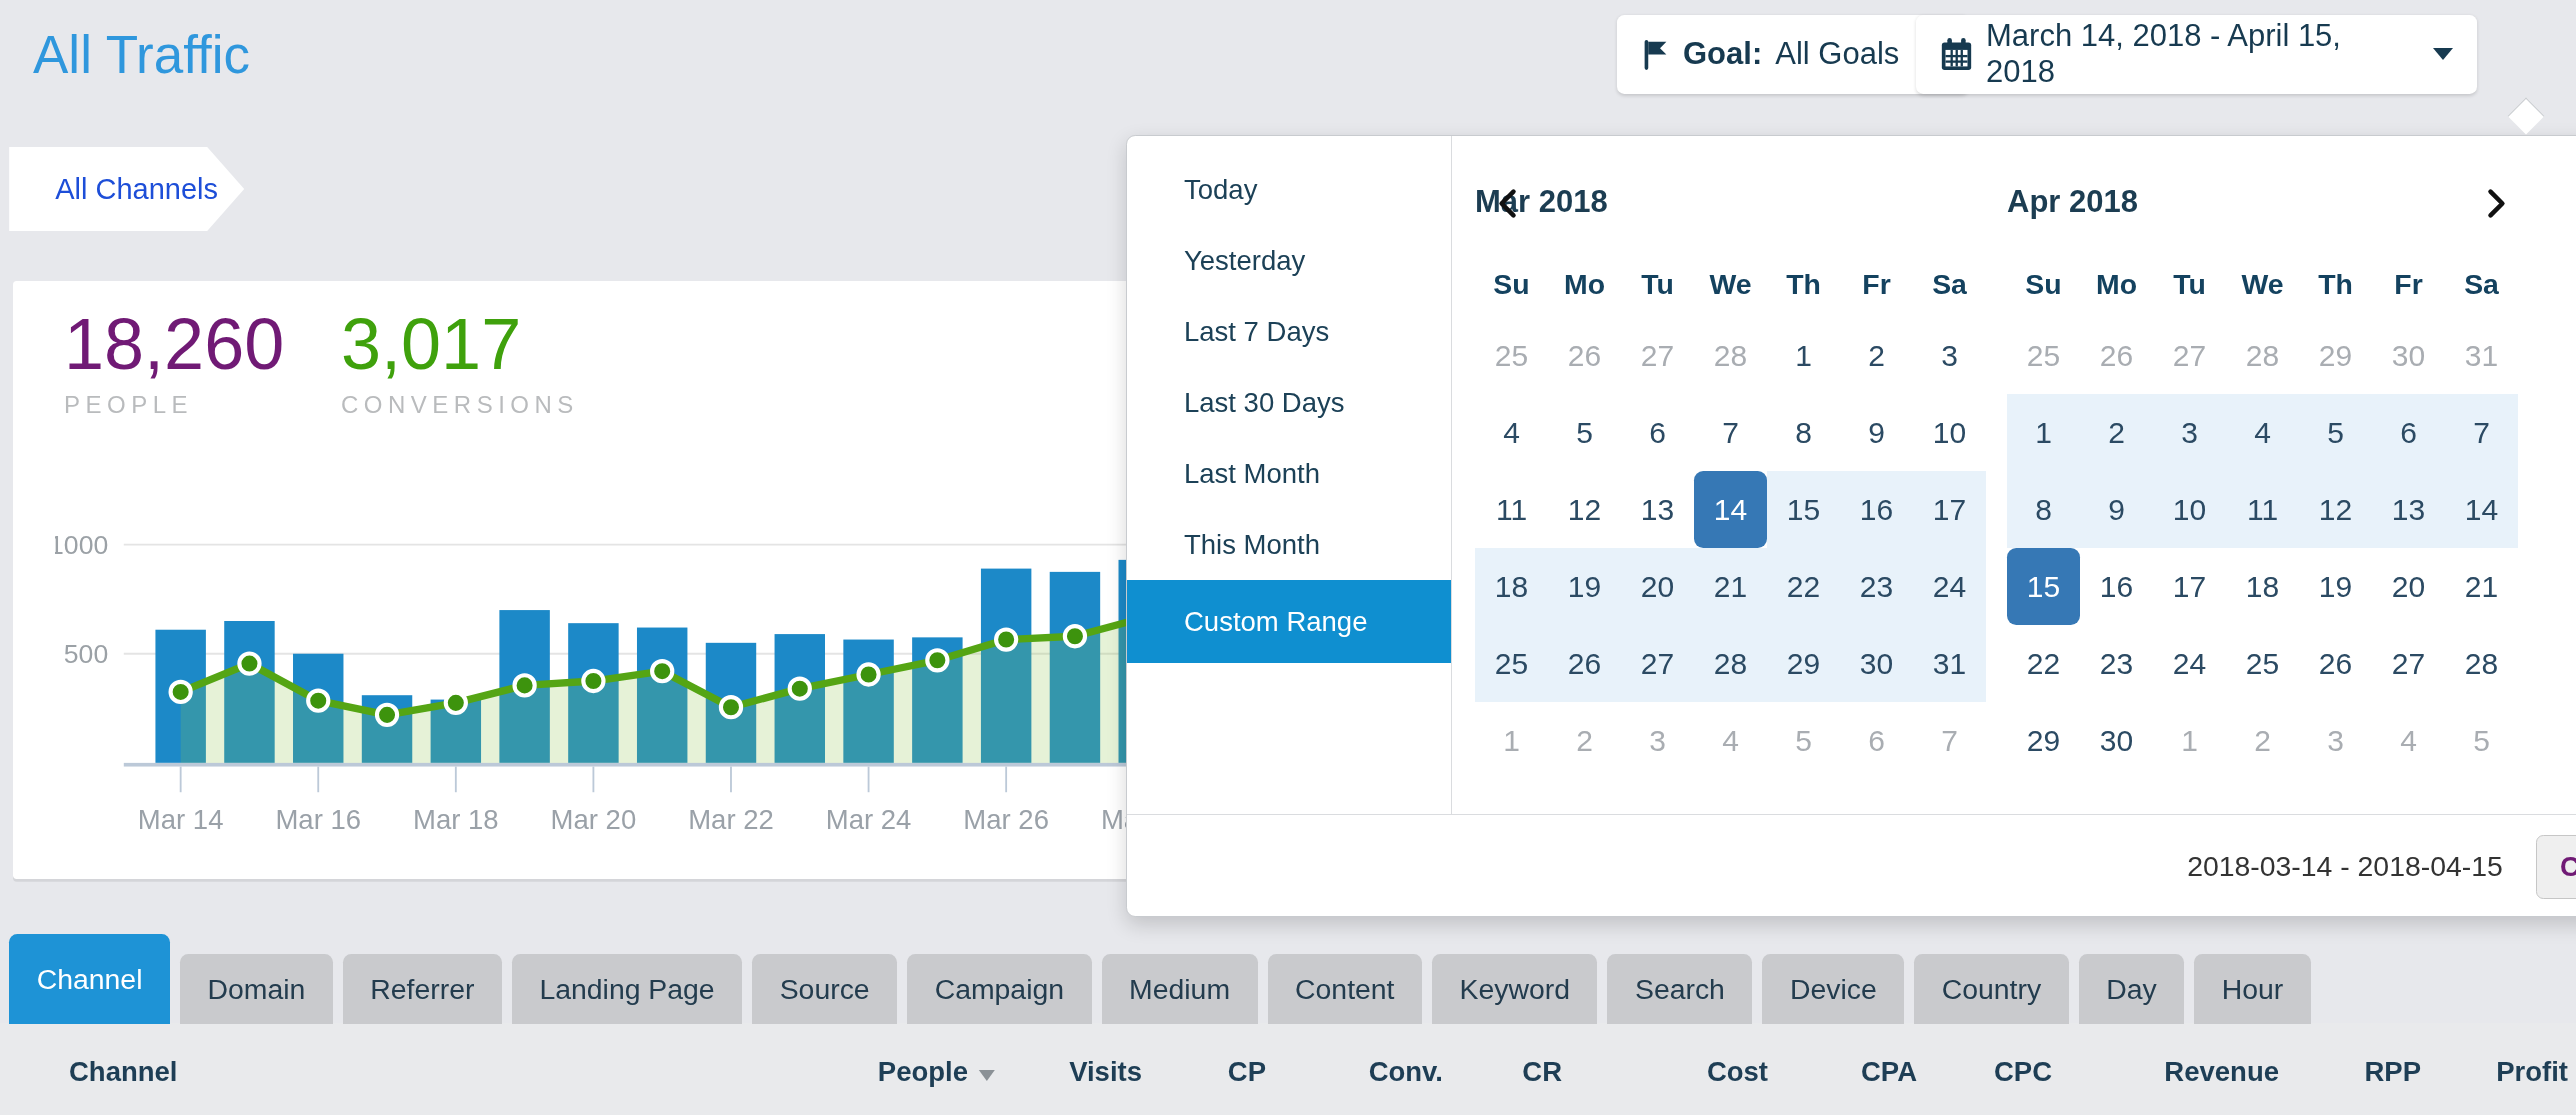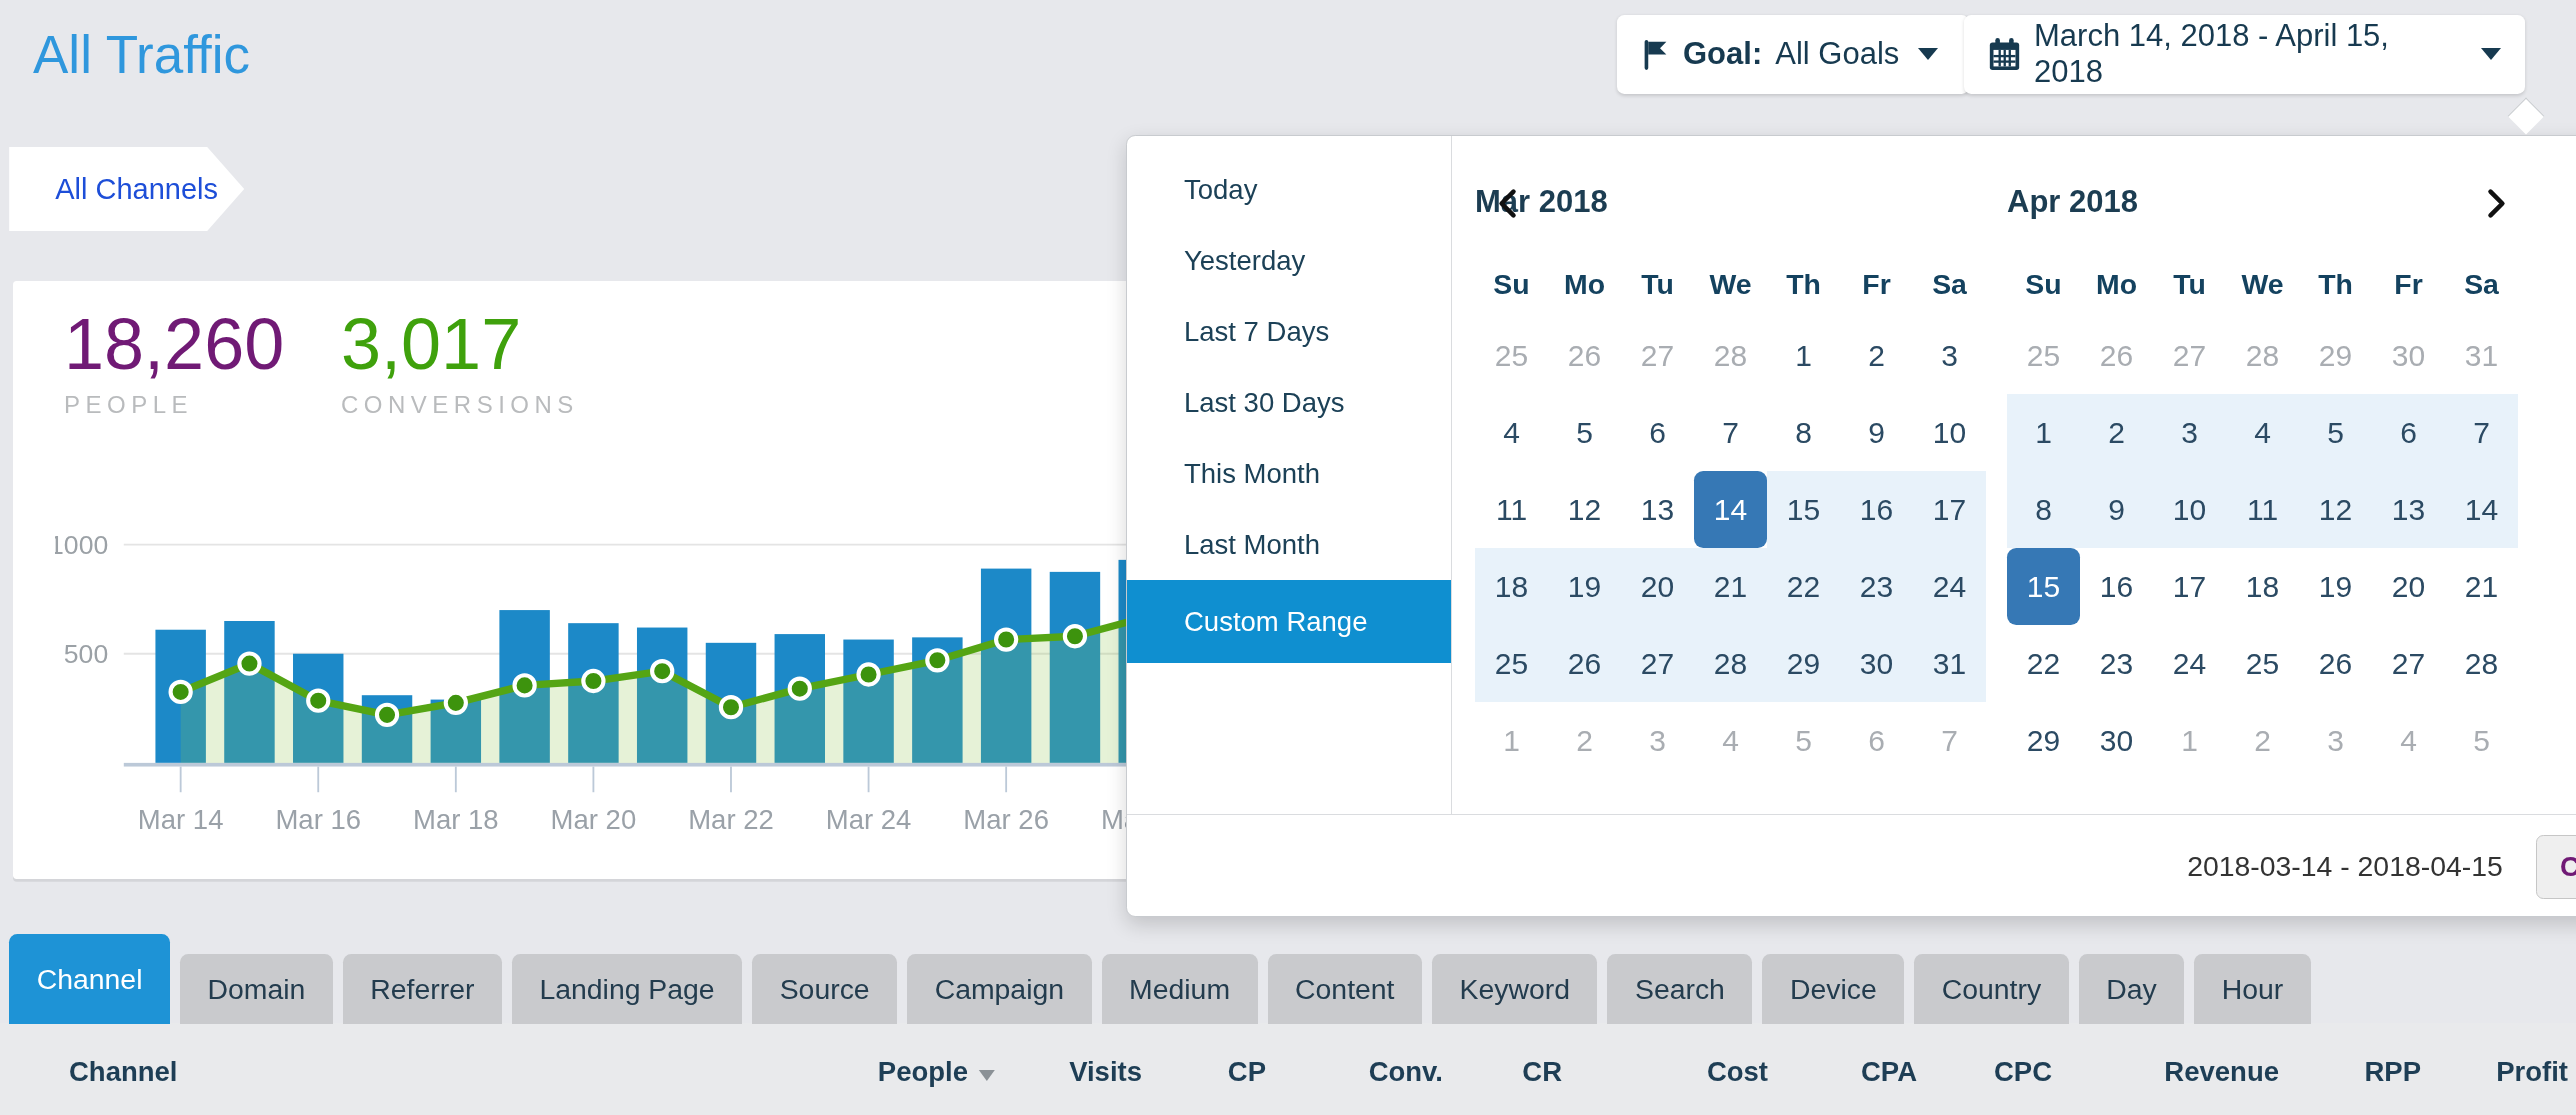--- a/index.html
+++ b/index.html
@@ -7,21 +7,21 @@
   body { font-family:"Liberation Sans", sans-serif; }
   #app { position:relative; width:2576px; height:1115px; background:#e7e8ec; overflow:hidden; }
 
   
   .page-title { position:absolute; left:33px; top:24px; font-size:53px; color:#2f97dd; }
 
   .tool-btn { position:absolute; top:14.7px; height:79px; background:#fff; border-radius:7.3px;
     box-shadow:0 1.8px 3.7px rgba(0,0,0,.14); display:flex; align-items:center; gap:13px;
     font-size:31px; color:#173a50; cursor:pointer; z-index:50; }
   #goal-btn { left:1617px; width:352px; padding:0 24px; }
-  #date-btn { left:1964px; width:561px; padding:10px 24px; }
+  #date-btn { left:1916px; width:561px; padding:10px 24px; }
   .bold { font-weight:bold; }
   .caret-down { width:0; height:0; border-left:10px solid transparent; border-right:10px solid transparent;
     border-top:12px solid #173a50; margin-left:5.5px; }
 
   
   .crumb { position:absolute; left:9.2px; top:147px; width:235px; height:84px; background:#fff;
     clip-path:polygon(0 0, calc(100% - 37px) 0, 100% 50%, calc(100% - 37px) 100%, 0 100%);
     display:flex; align-items:center; padding-left:46px; font-size:29px; color:#1d4ed8; }
 
   
@@ -191,22 +191,22 @@
       <line x1="1187" y1="296" x2="1187" y2="324" stroke="#bcc9d8" stroke-width="2"></line>
       <text x="1187" y="364" text-anchor="middle" fill="#9aa1a8" font-size="30" font-family="Liberation Sans, sans-serif">Mar 28</text>
     </svg>
 
   <div class="dp-panel">
     <ul class="dp-presets">
         <li class="dp-item">Today</li>
         <li class="dp-item">Yesterday</li>
         <li class="dp-item">Last 7 Days</li>
         <li class="dp-item">Last 30 Days</li>
+        <li class="dp-item">Last Month</li>
         <li class="dp-item">This Month</li>
-        <li class="dp-item">Last Month</li>
         <li class="dp-item active">Custom Range</li>
       </ul>
     <div class="cal" id="cal-0">
         <div class="cal-head">
           <div class="cal-title">Mar 2018</div>
           <div class="cal-nav prev">
             <svg width="24" height="31" viewBox="0 0 26 34">
               <polyline points="19,4 6,17 19,30" fill="none" stroke="#111" stroke-width="5" stroke-linecap="round" stroke-linejoin="round"></polyline>
             </svg>
           </div>

